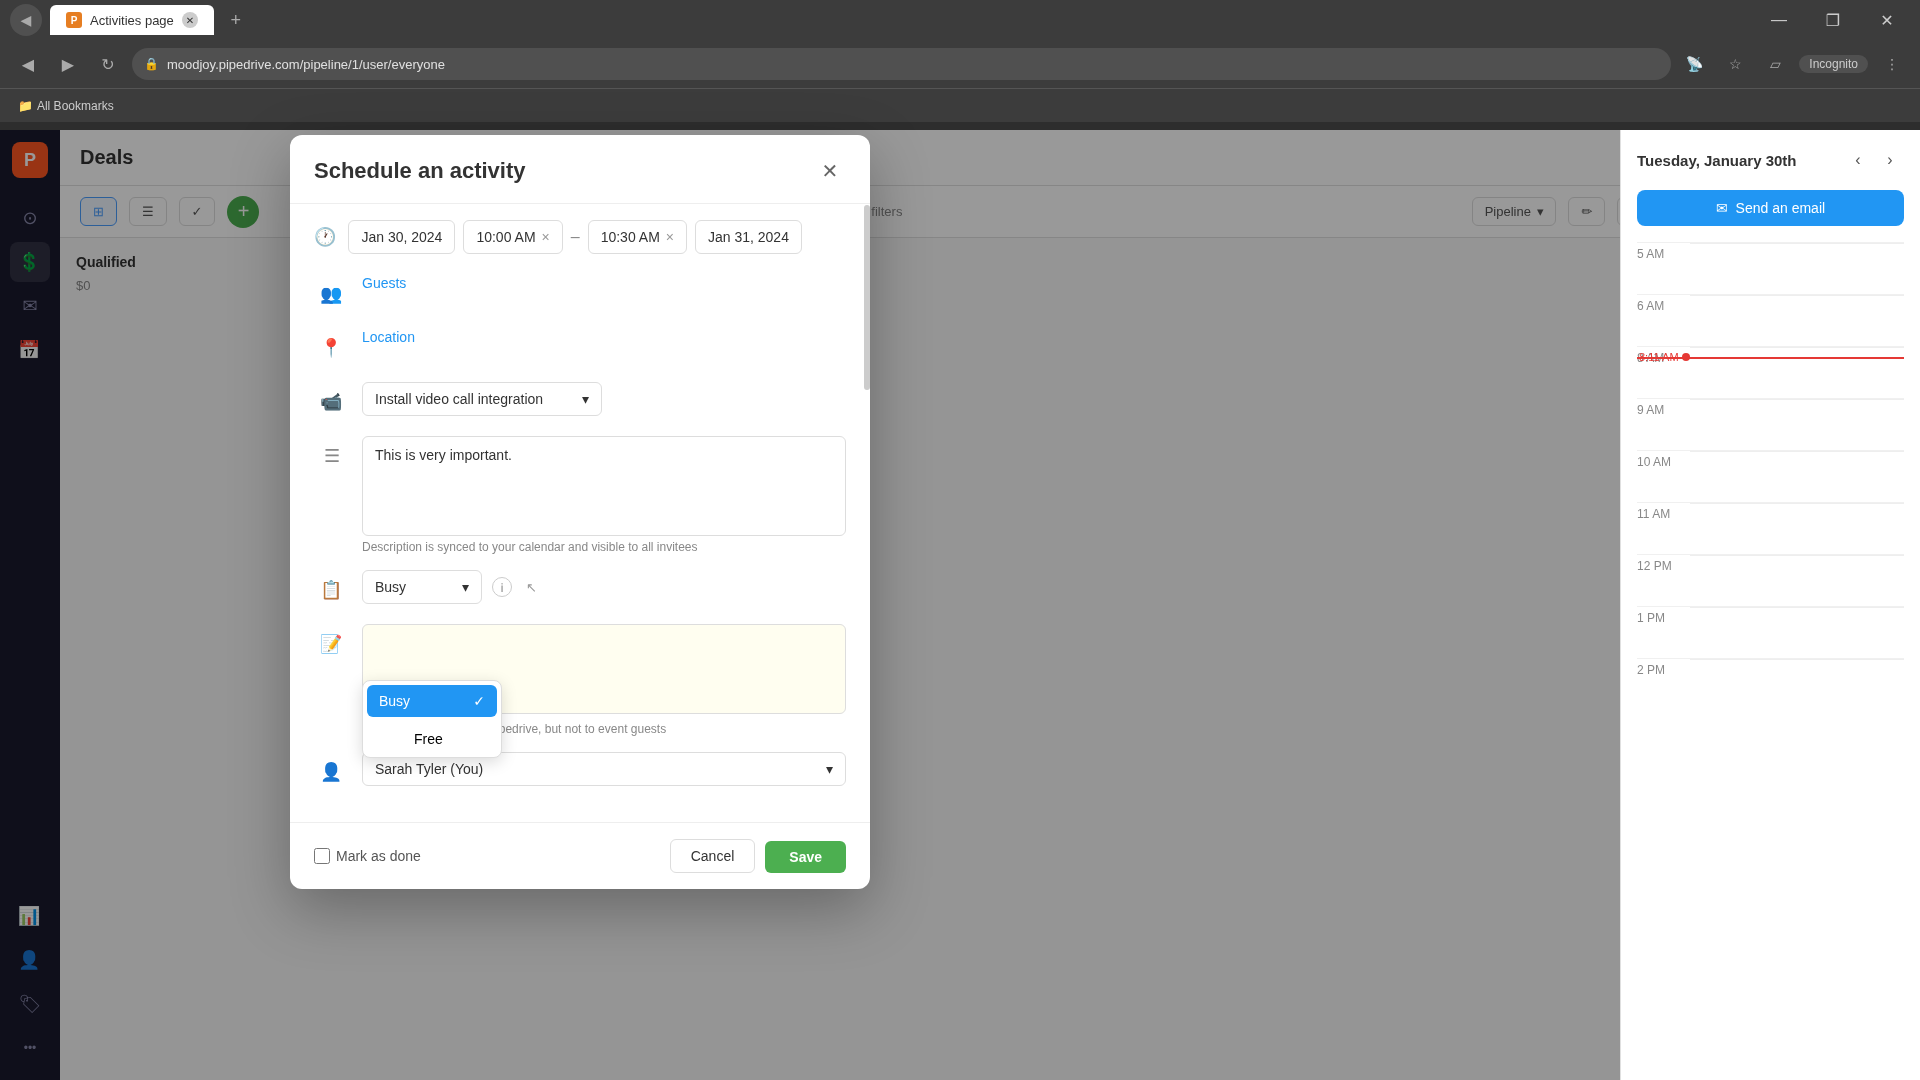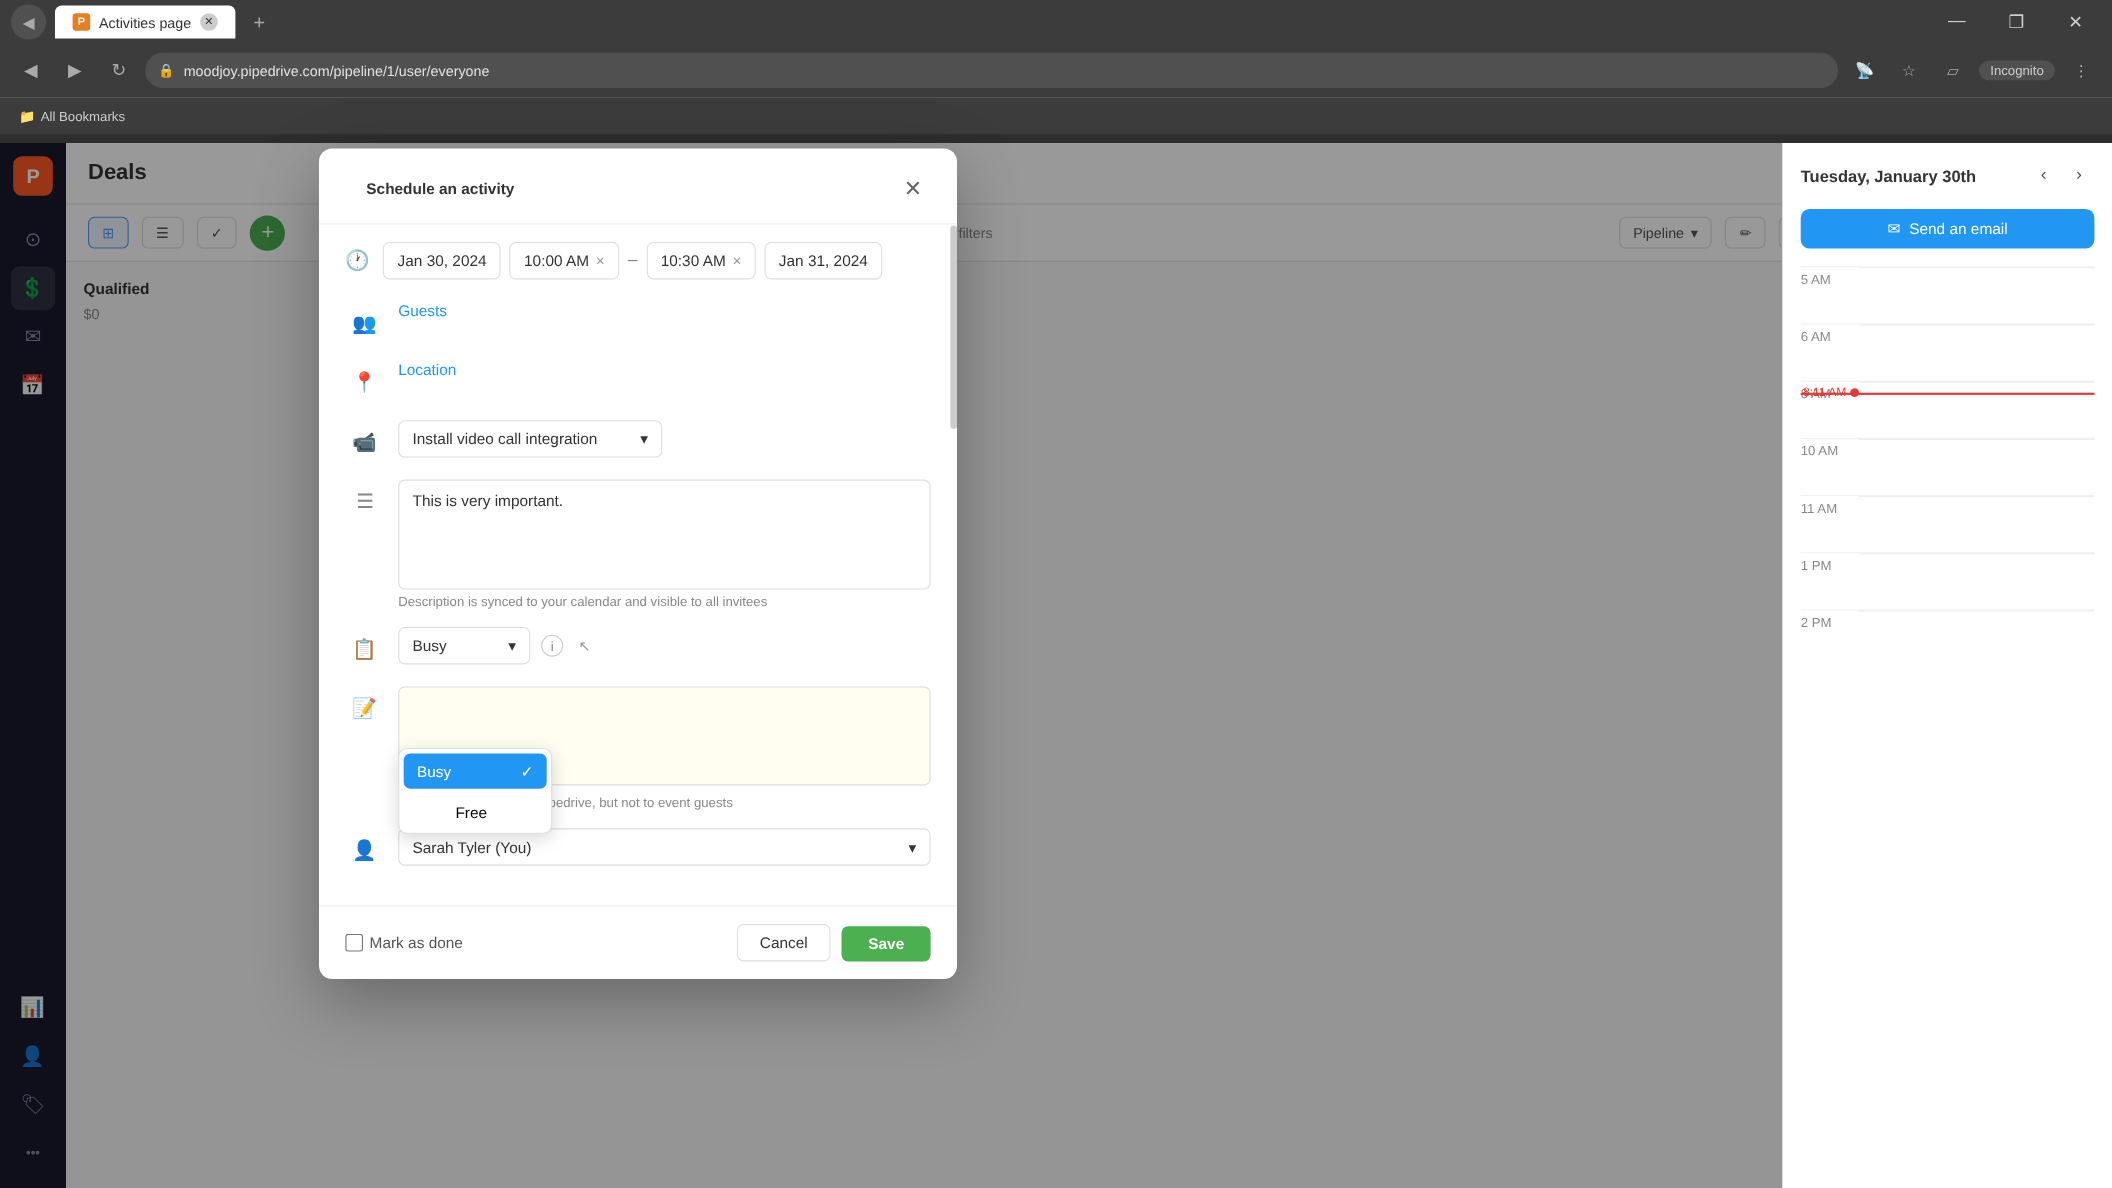--- a/index.html
+++ b/index.html
@@ -55,21 +55,21 @@
     .pipeline-col { width: 240px; flex-shrink: 0; }
     .col-header { font-size: 14px; font-weight: 600; color: #333; margin-bottom: 8px; }
     .col-price { color: #888; font-size: 13px; margin-bottom: 12px; }
 
     
     .overlay { position: absolute; top: 0; left: 0; right: 0; bottom: 0; background: rgba(0,0,0,0.4); z-index: 100; display: flex; align-items: flex-start; justify-content: center; padding-top: 0; }
 
     
     .modal { background: white; border-radius: 12px; width: 580px; margin-top: 0; position: absolute; top: 5px; left: 290px; box-shadow: 0 20px 60px rgba(0,0,0,0.3); z-index: 200; }
     .modal-header { padding: 20px 24px 16px; border-bottom: 1px solid #eee; display: flex; justify-content: space-between; align-items: center; }
-    .modal-title { font-size: 14px; font-weight: 600; color: #333; margin-left: 19px; }
+    .modal-title { font-size: 22px; font-weight: 600; color: #333; }
     .modal-close { width: 32px; height: 32px; border: none; background: transparent; font-size: 20px; cursor: pointer; color: #666; border-radius: 50%; display: flex; align-items: center; justify-content: center; }
     .modal-body { padding: 16px 24px; max-height: 680px; overflow-y: auto; }
 
     
     .datetime-row { display: flex; align-items: center; gap: 8px; margin-bottom: 20px; }
     .datetime-chip { background: white; border: 1px solid #ddd; border-radius: 6px; padding: 8px 12px; font-size: 14px; color: #333; display: flex; align-items: center; gap: 6px; cursor: pointer; }
     .datetime-chip .x-btn { color: #999; cursor: pointer; font-size: 14px; }
     .dash-sep { color: #888; font-size: 16px; }
     .clock-icon-wrapper { color: #888; font-size: 18px; margin-right: 4px; }
 
@@ -392,28 +392,36 @@
       <div class="time-slot" style="position:relative;">
         <span class="time-label">8 AM</span>
         <div style="flex:1;border-top:1px solid #eee;"></div>
 
         <div style="position:absolute;left:0;right:0;top:10px;height:2px;background:#e53935;display:flex;align-items:center;">
           <div style="width:8px;height:8px;border-radius:50%;background:#e53935;margin-top:-3px;margin-left:45px;"></div>
         </div>
         <span style="position:absolute;top:4px;left:2px;font-size:11px;color:#e53935;">8:11 AM</span>
       </div>
       <div class="time-slot">
+        <span class="time-label">9 AM</span>
+        <div style="flex:1;border-top:1px solid #eee;"></div>
+      </div>
+      <div class="time-slot">
         <span class="time-label">10 AM</span>
         <div style="flex:1;border-top:1px solid #eee;"></div>
       </div>
       <div class="time-slot">
         <span class="time-label">11 AM</span>
         <div style="flex:1;border-top:1px solid #eee;"></div>
       </div>
       <div class="time-slot">
+        <span class="time-label">12 PM</span>
+        <div style="flex:1;border-top:1px solid #eee;"></div>
+      </div>
+      <div class="time-slot">
         <span class="time-label">1 PM</span>
         <div style="flex:1;border-top:1px solid #eee;"></div>
       </div>
       <div class="time-slot">
         <span class="time-label">2 PM</span>
         <div style="flex:1;border-top:1px solid #eee;"></div>
       </div>
     </div>
   </div>
 

